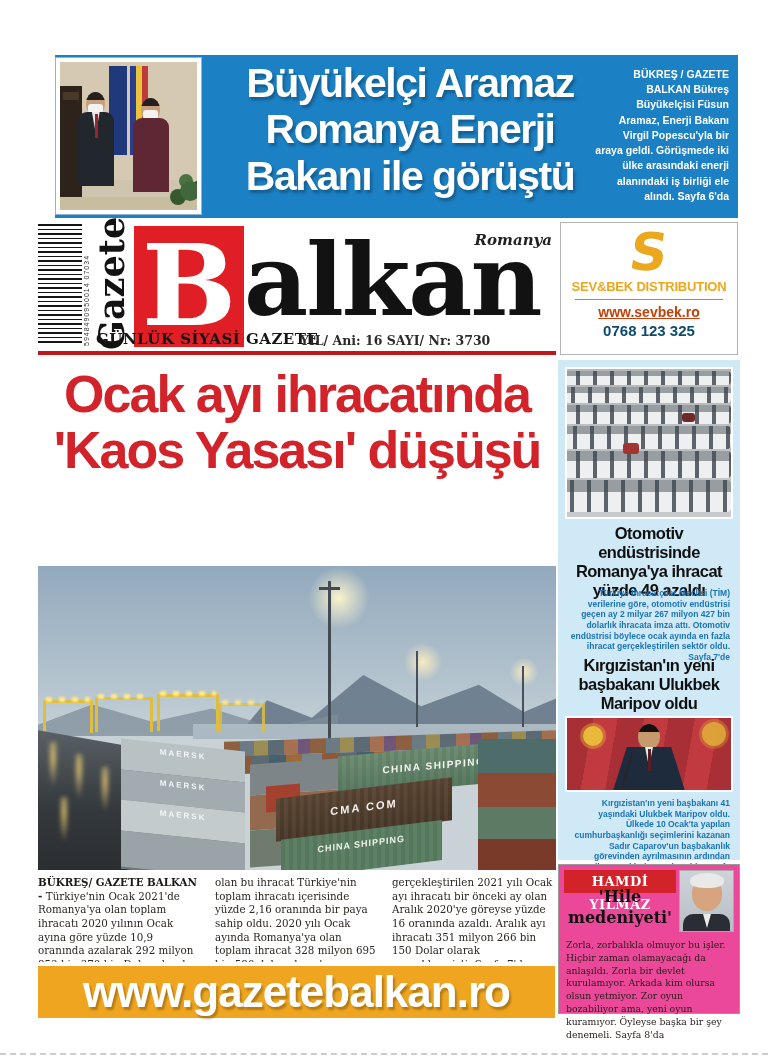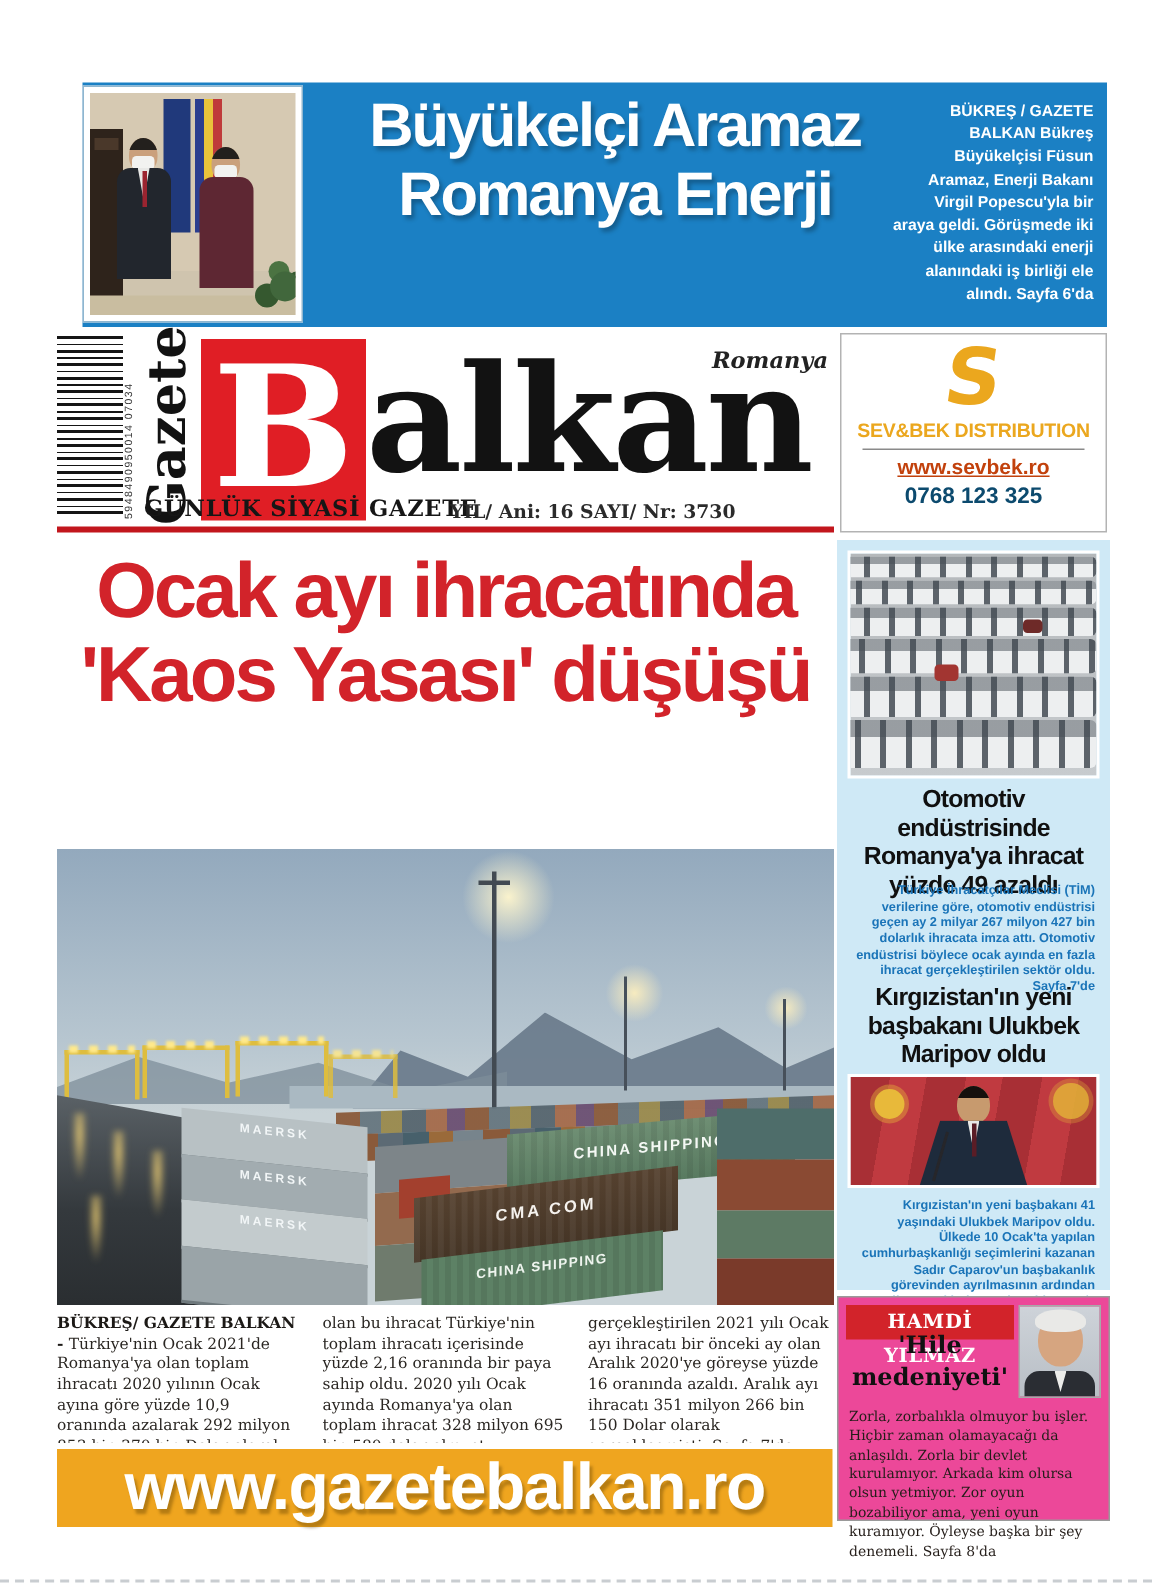--- a/index.html
+++ b/index.html
@@ -217,20 +217,21 @@
         <div class="fig amb-woman">
           <div class="head"></div>
           <div class="body"></div>
         </div>
         <div class="amb-plant"></div>
       </div>
     </div>
     <div class="banner-headline">
       <div>Büyükelçi Aramaz</div>
       <div>Romanya Enerji</div>
+      <div>Bakanı ile görüştü</div>
     </div>
     <div class="banner-summary">
       <span>BÜKREŞ / GAZETE BALKAN</span>
       <span>Bükreş Büyükelçisi Füsun Aramaz, Enerji Bakanı Virgil Popescu'yla bir araya geldi. Görüşmede iki ülke arasındaki enerji alanındaki iş birliği ele alındı.</span>
       <b>Sayfa 6'da</b>
     </div>
   </div>
 
   <div class="barcode"></div>
   <div class="barcode-num">5948490950014 07034</div>

